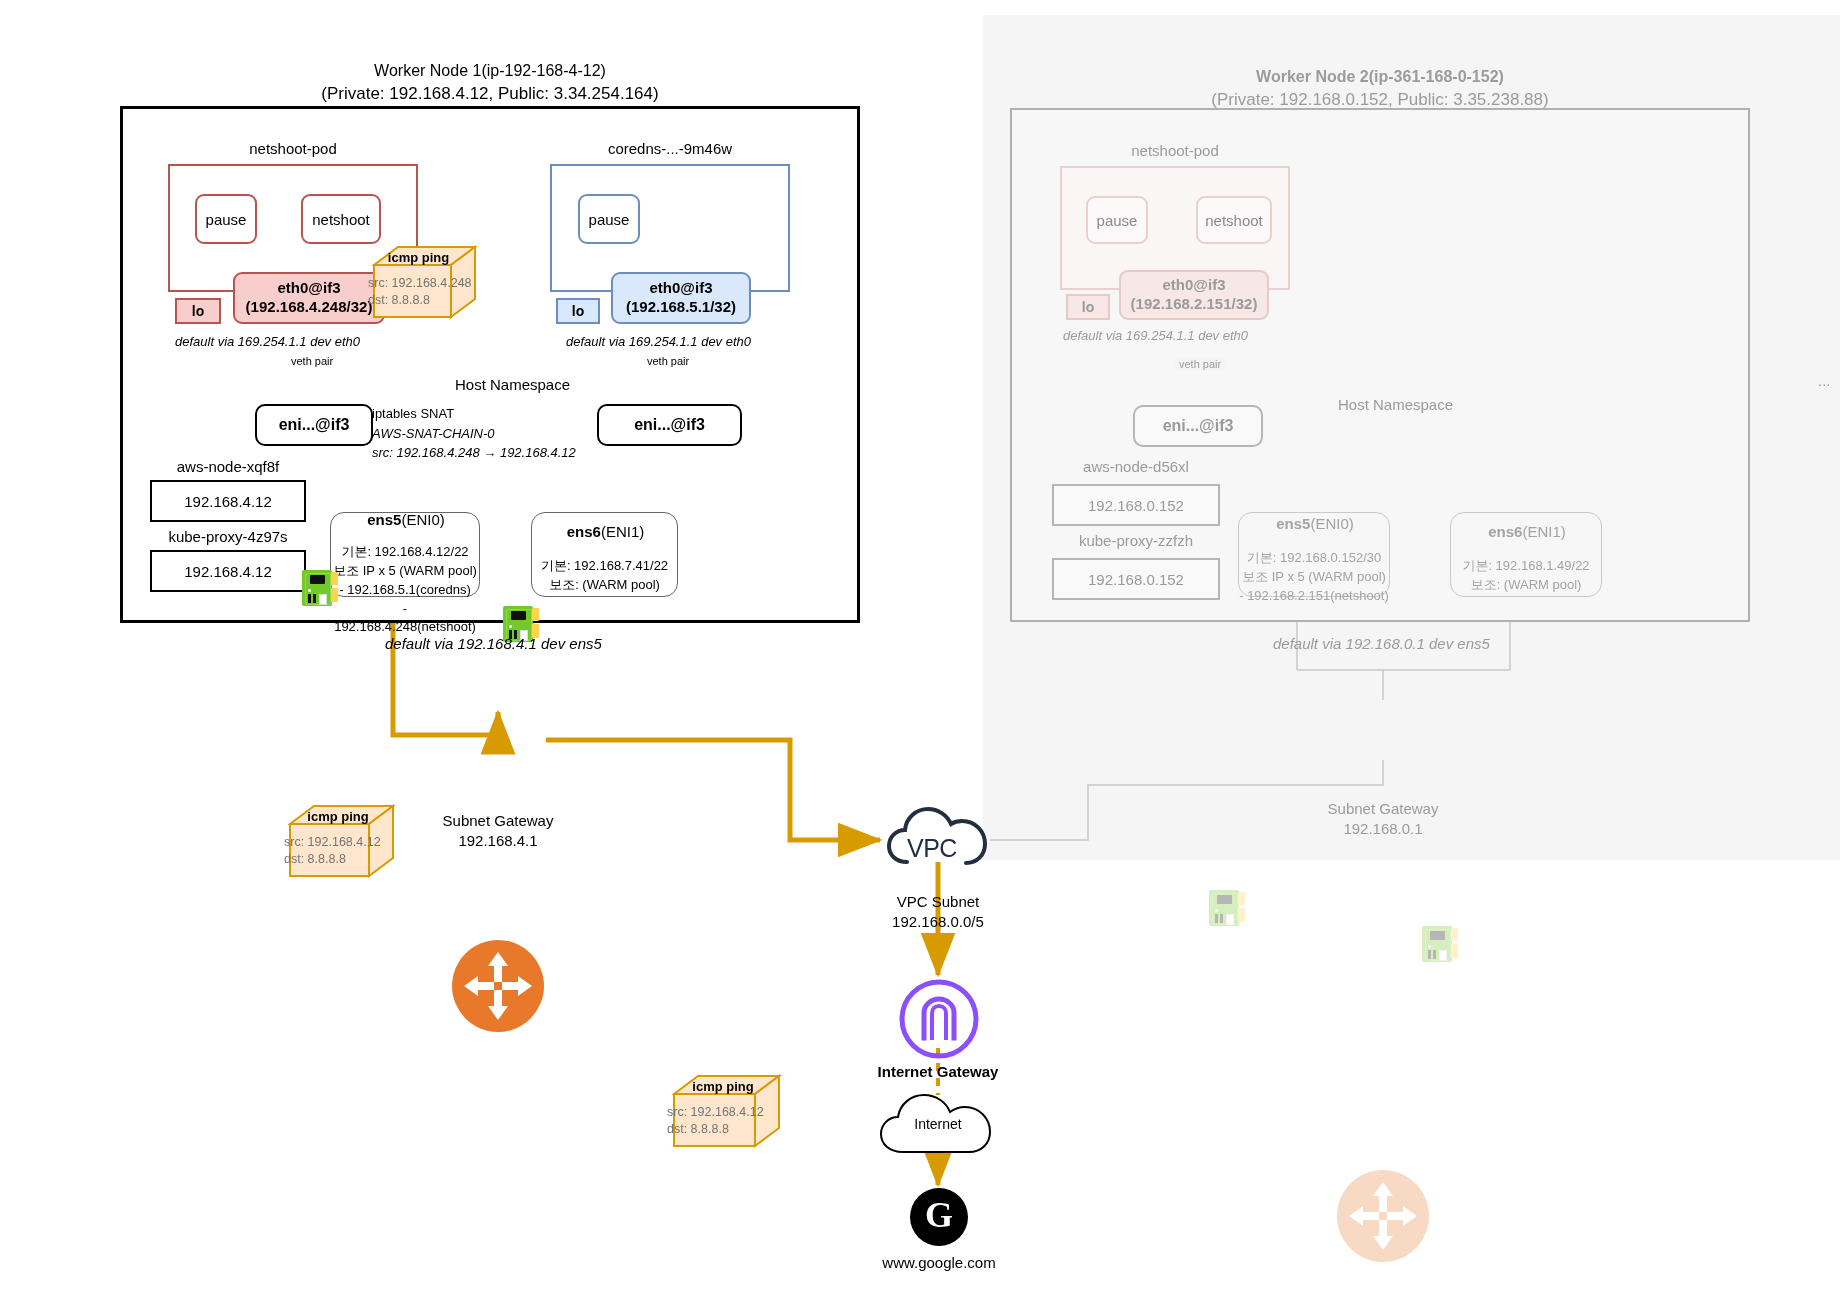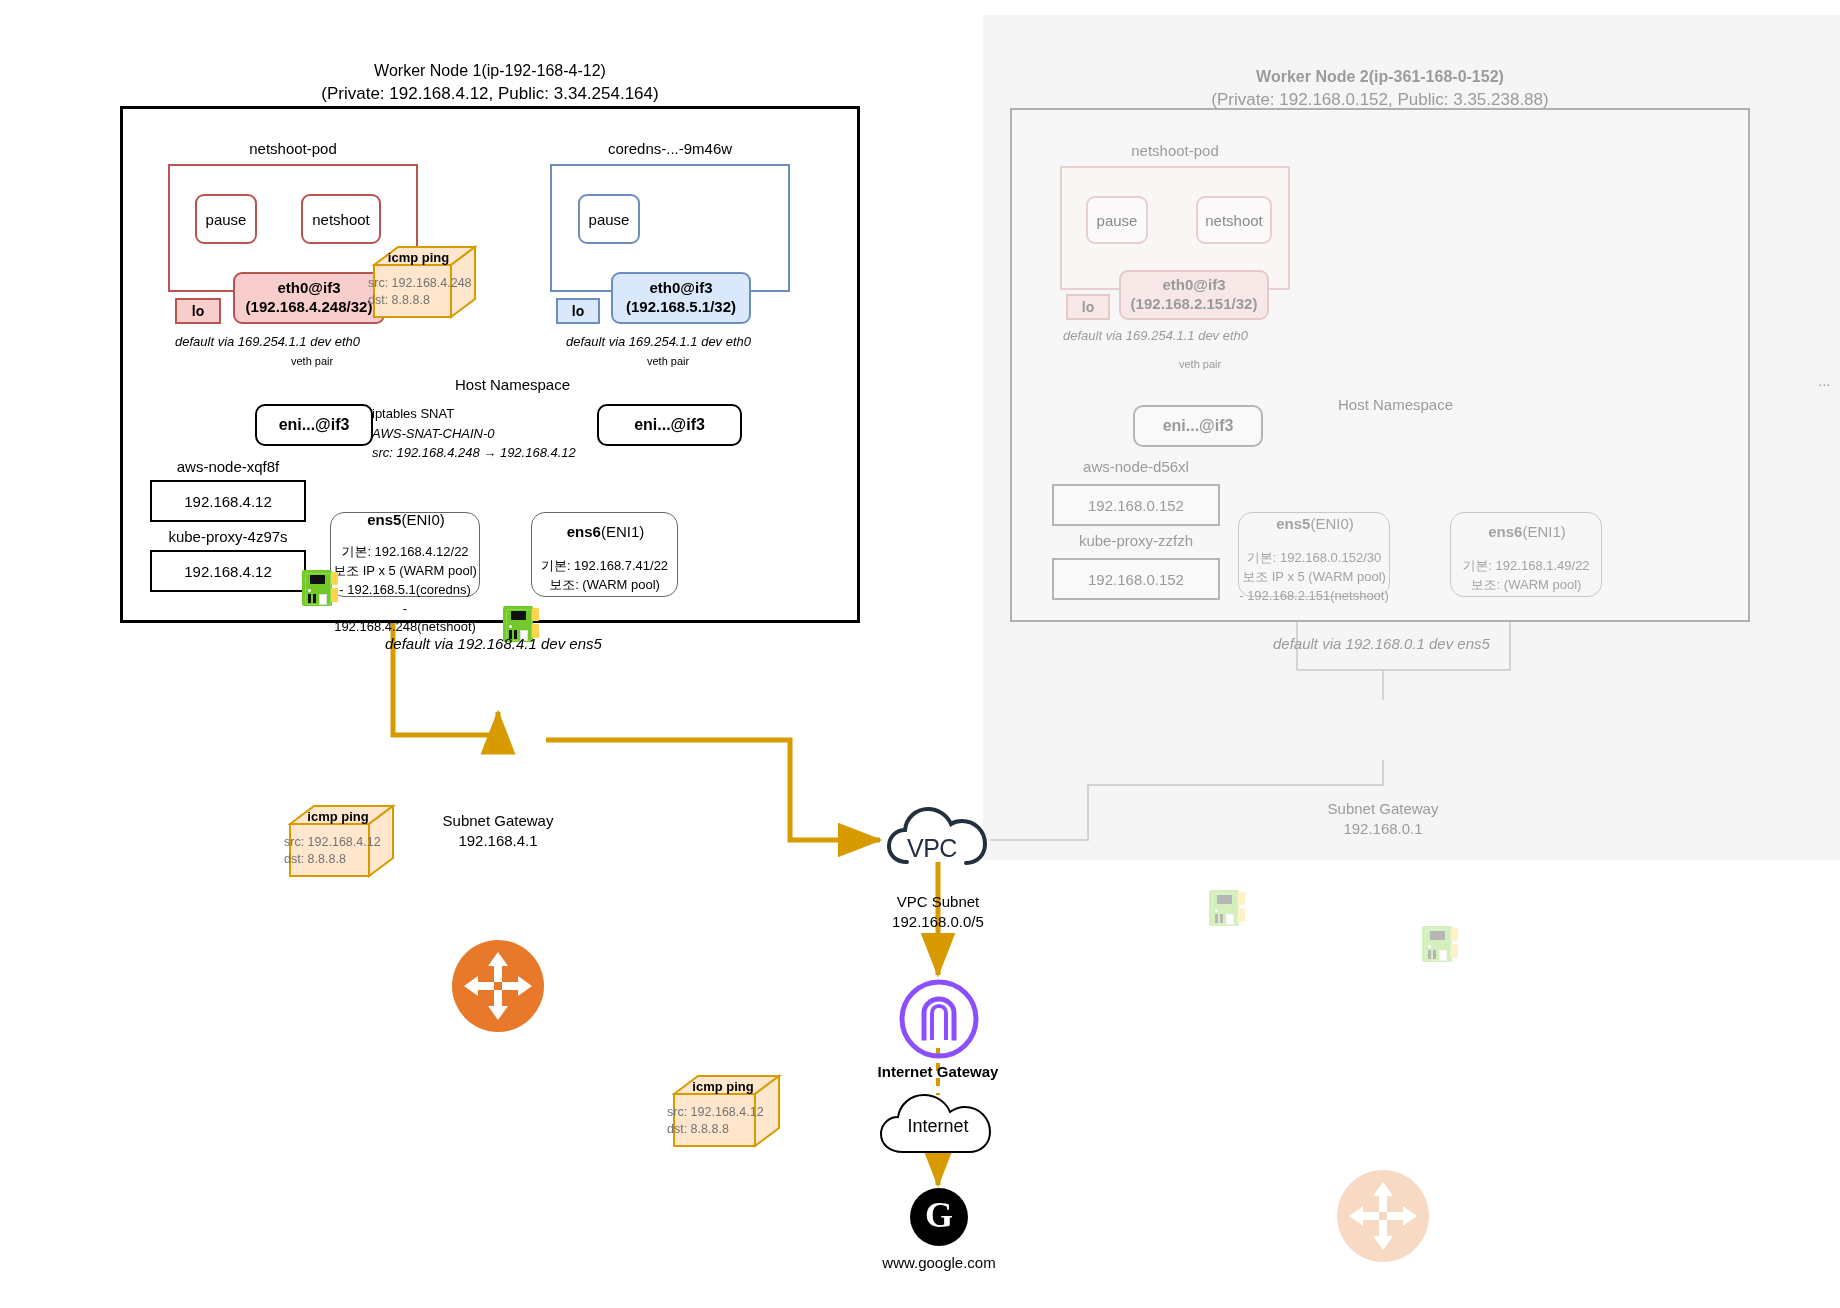--- a/index.html
+++ b/index.html
@@ -427,21 +427,21 @@
     </svg>
   </div>
   <div class="abs ctr t-lbl" style="left:838px;top:1063px;width:200px;font-weight:bold;">Internet Gateway</div>
 
   <div class="abs" style="left:873px;top:1090px;width:130px;height:72px;">
     <svg width="130" height="72" viewBox="0 0 130 72">
       <path d="M30,62 C16,62 8,54 8,44 C8,35 15,27 25,27 C27,14 38,5 51,5
                C63,5 73,12 77,22 C81,19 86,17 92,17 C106,17 117,28 117,42
                C117,54 108,62 96,62 Z" fill="#fff" stroke="#000" stroke-width="2"></path>
     </svg>
-    <div class="abs ctr" style="left:0;top:26px;width:130px;font-size:18px;">Internet</div>
+    <div class="abs ctr" style="left:0;top:26px;width:130px;font-size:14px;">Internet</div>
   </div>
 
   <div class="abs" style="left:910px;top:1188px;width:58px;height:58px;border-radius:50%;background:#000;">
     <div class="abs ctr" style="left:0;top:6px;width:58px;font-size:36px;font-weight:bold;color:#fff;font-family:'Liberation Serif',serif;">G</div>
   </div>
   <div class="abs ctr t-lbl" style="left:839px;top:1254px;width:200px;">www.google.com</div>
 
 </div>
 
 </body></html>

